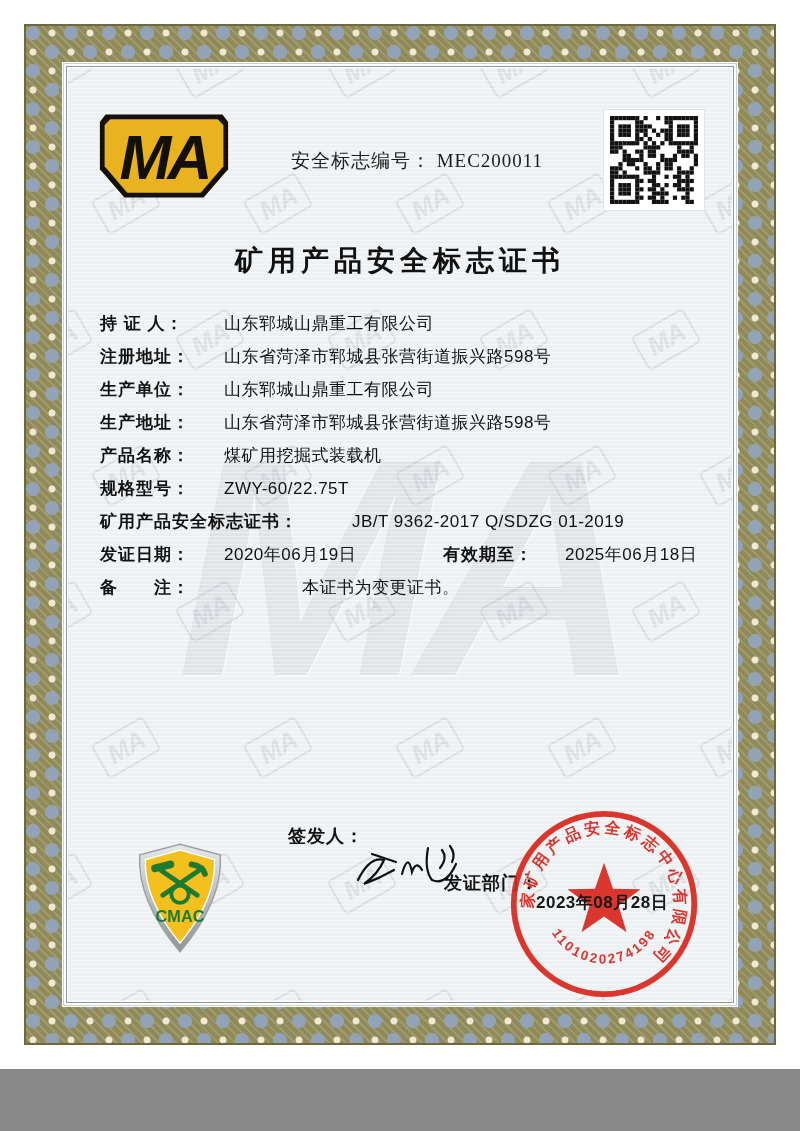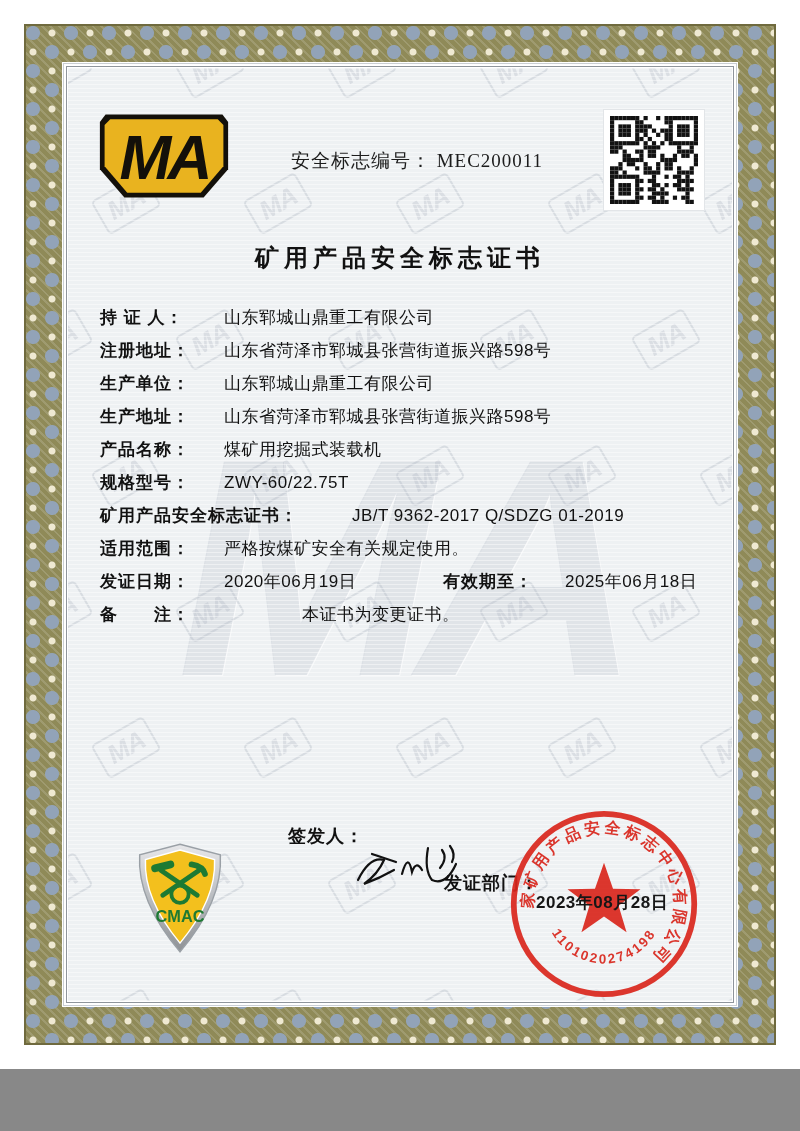--- a/index.html
+++ b/index.html
@@ -30,21 +30,21 @@
     color:rgba(199,205,213,.48);text-shadow:1px 1px 0 rgba(255,255,255,.6);}
   
   .hdr{display:flex;align-items:flex-start;justify-content:space-between;
     padding:42px 28px 0 30px;height:110px;}
   .ma-badge{width:132px;height:92px;flex:0 0 auto;}
   .hdr-num{margin-top:38px;font-family:"Liberation Serif",serif;font-size:19px;color:#1c1c1c;
     letter-spacing:1px;}
   .qr-box{width:100px;height:100px;background:#ffffff;flex:0 0 auto;
     box-shadow:0 0 0 1px #e2e5e8;display:flex;align-items:center;justify-content:center;}
   
-  .title{margin-top:22px;text-align:center;font-size:24px;font-weight:900;color:#111;
+  .title{margin-top:22px;text-align:center;font-size:28px;font-weight:900;color:#111;
     letter-spacing:5px;font-family:"Liberation Sans",sans-serif;}
   
   .fields{margin:34px 30px 0 32px;font-size:17px;color:#111;}
   .frow{display:flex;align-items:baseline;margin-bottom:13px;line-height:20px;gap:18px;}
   .flabel{font-weight:700;min-width:106px;flex:0 0 auto;letter-spacing:1px;}
   .flabel.wide{min-width:0;margin-right:36px;}
   .fvalue{font-weight:400;letter-spacing:.5px;}
   .daterow .fvalue{width:190px;}
   .daterow .vlabel{font-weight:700;min-width:104px;margin-left:64px;letter-spacing:1px;}
   .remrow .fvalue{margin-left:78px;}
@@ -393,24 +393,20 @@
           <span class="fvalue">煤矿用挖掘式装载机</span>
         </div>
         <div class="frow">
           <span class="flabel">规格型号：</span>
           <span class="fvalue">ZWY-60/22.75T</span>
         </div>
         <div class="frow">
           <span class="flabel wide">矿用产品安全标志证书：</span>
           <span class="fvalue">JB/T 9362-2017 Q/SDZG 01-2019</span>
         </div>
-        <div class="frow">
-          <span class="flabel">适用范围：</span>
-          <span class="fvalue">严格按煤矿安全有关规定使用。</span>
-        </div>
         <div class="frow daterow">
           <span class="flabel">发证日期：</span>
           <span class="fvalue">2020年06月19日</span>
           <span class="vlabel">有效期至：</span>
           <span class="fvalue">2025年06月18日</span>
         </div>
         <div class="frow remrow">
           <span class="flabel">备　　注：</span>
           <span class="fvalue">本证书为变更证书。</span>
         </div>

